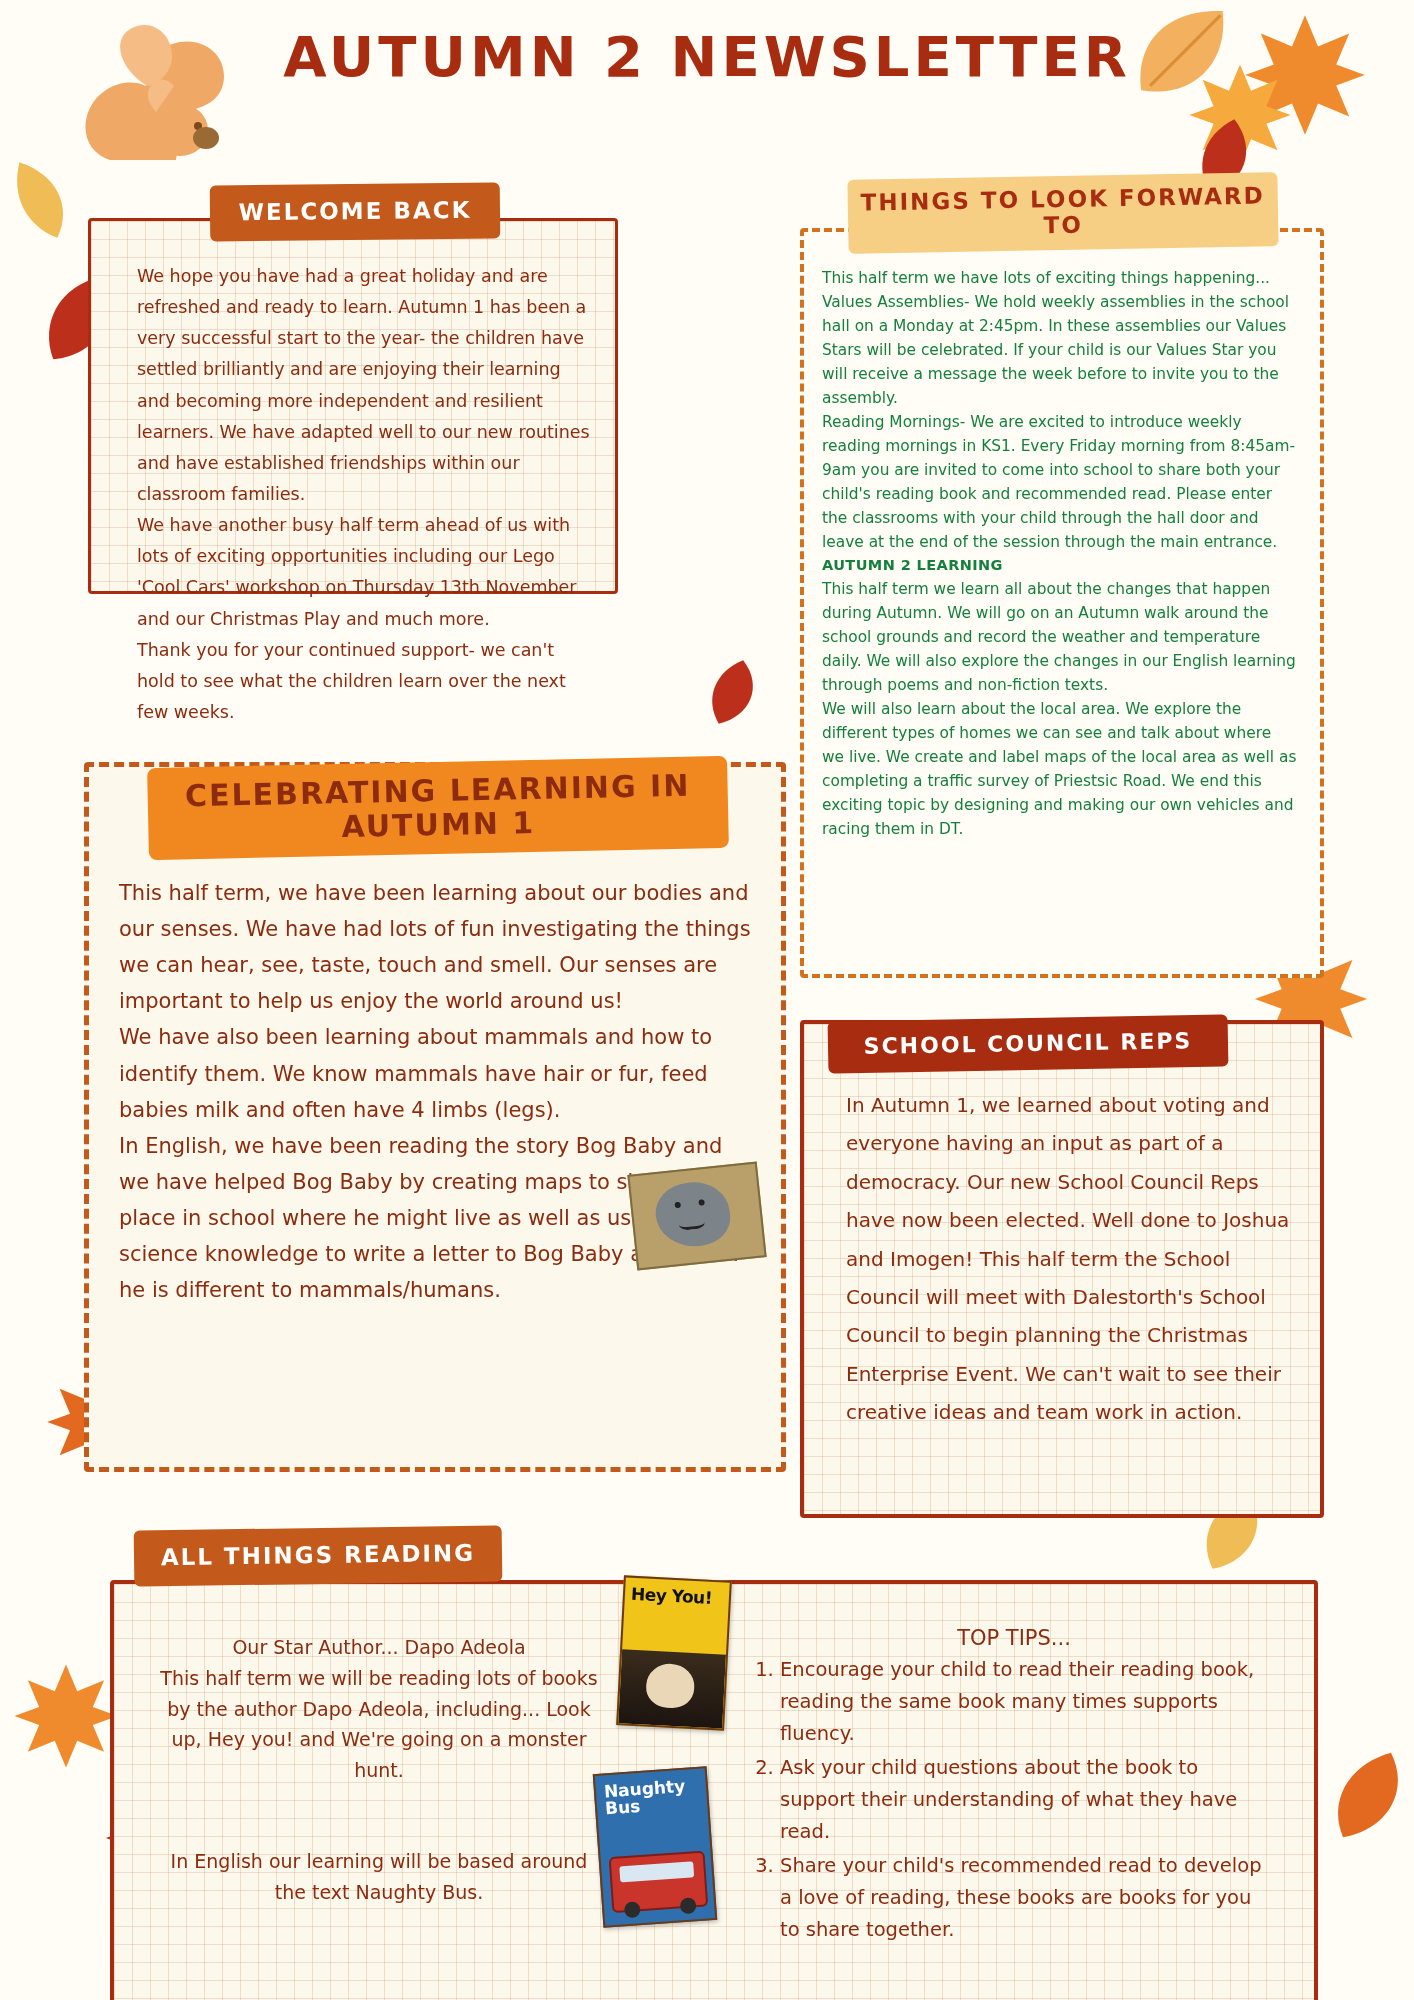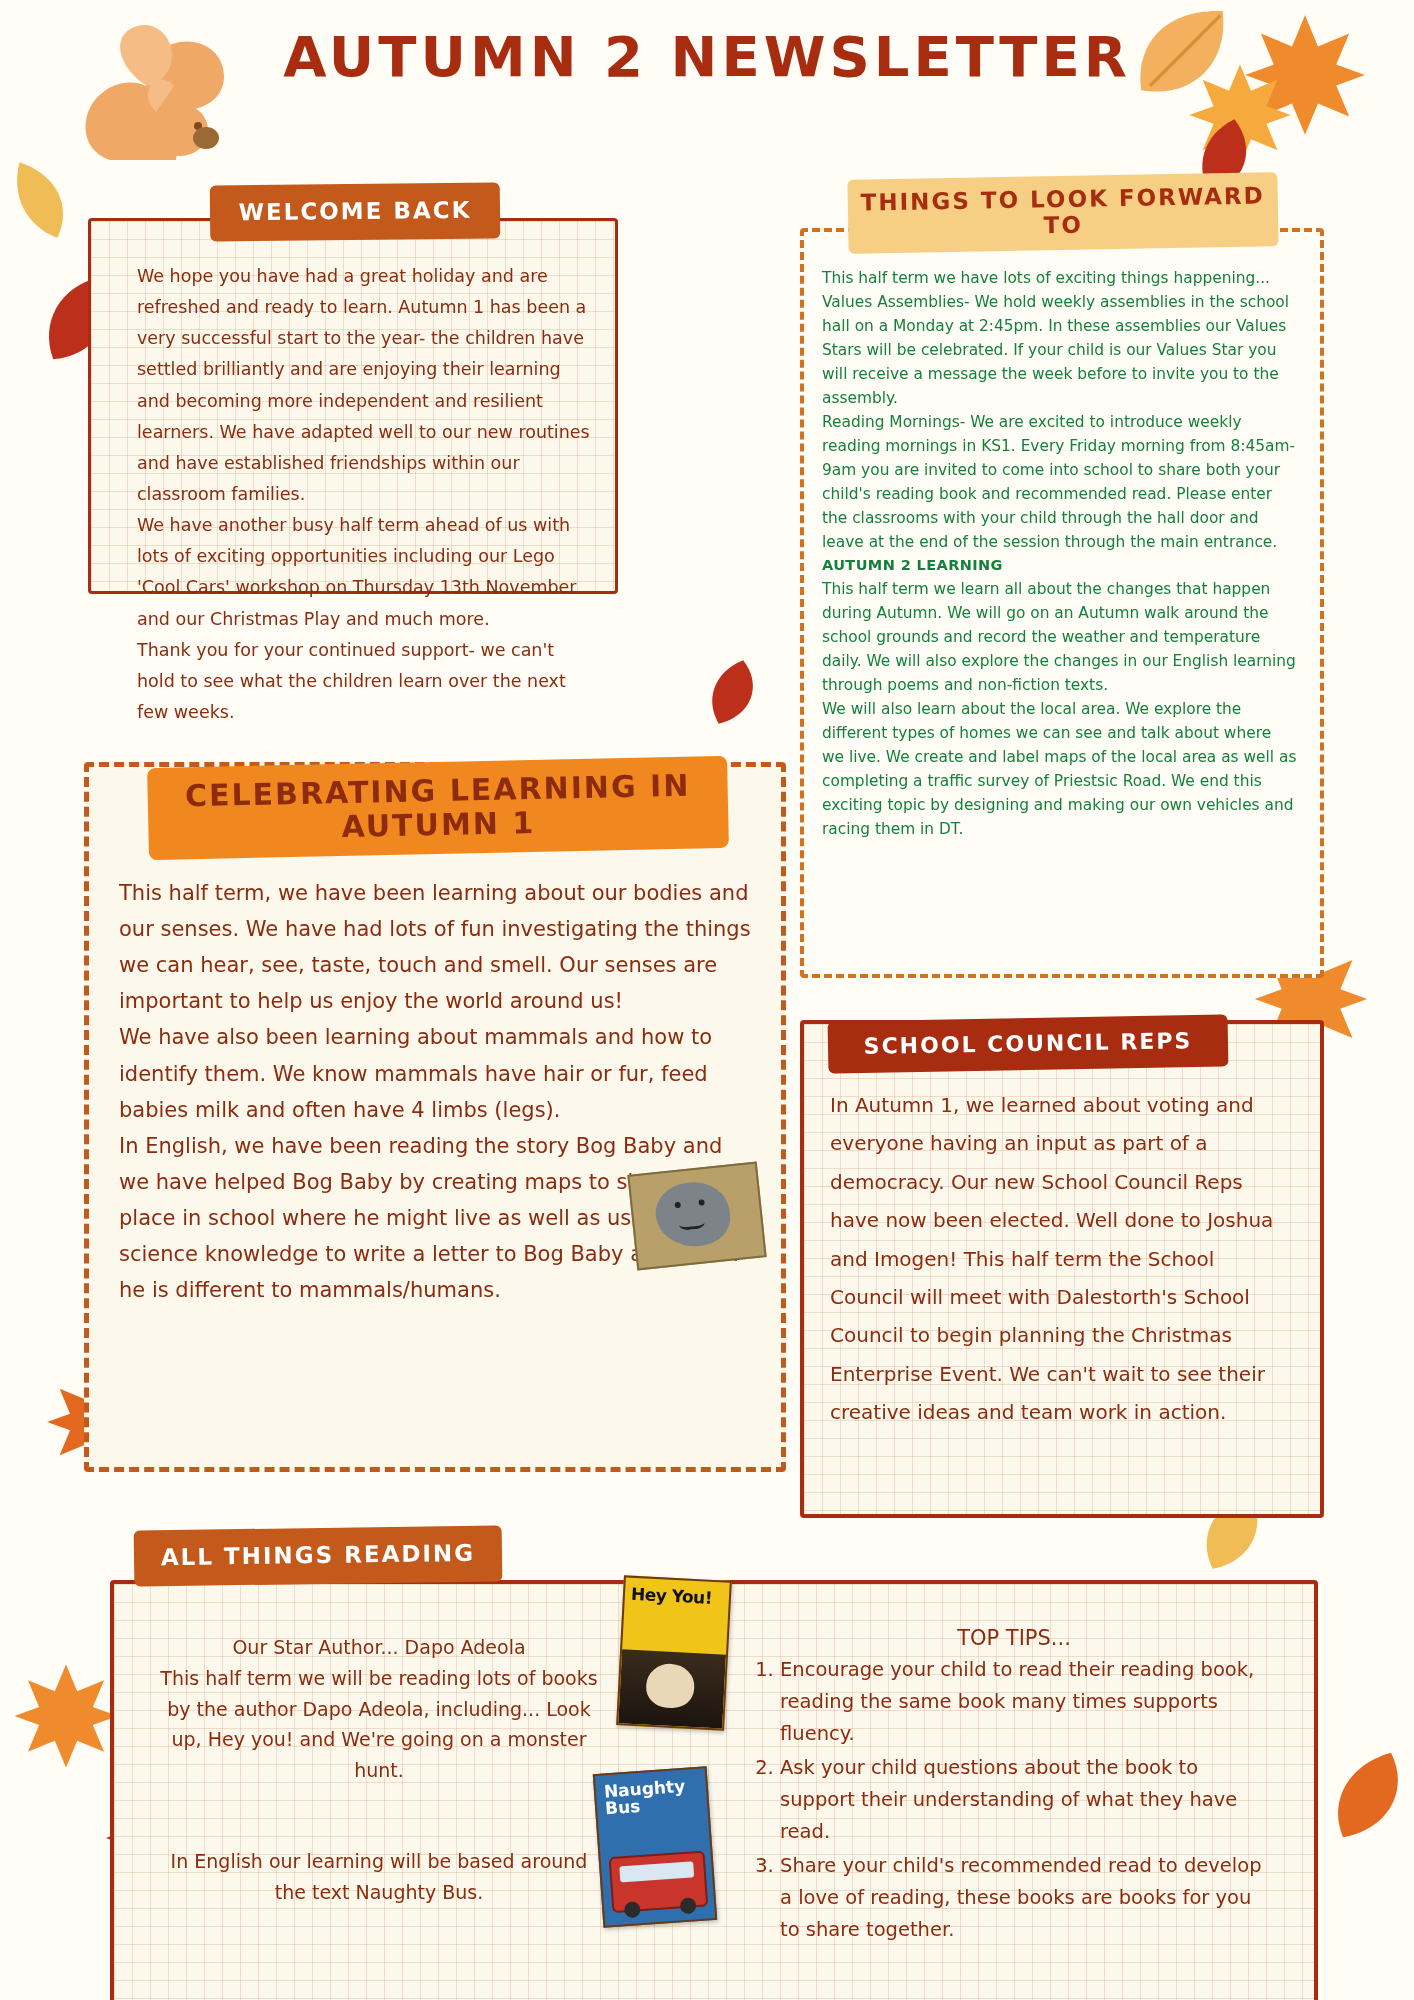--- a/index.html
+++ b/index.html
@@ -174,21 +174,21 @@
     left: 828px;
     top: 1018px;
     width: 400px;
     height: 52px;
     background: #a82c10;
     border-radius: 6px;
     font-size: 22px;
     transform: rotate(-1deg);
   }
   #council-text {
-    padding: 62px 26px 10px 26px;
+    padding: 62px 26px 10px 42px;
     font-size: 20px;
     line-height: 1.92;
     color: #8c2b0e;
   }
   #council-text p { margin: 0; }
 
   
   #reading-panel {
     left: 110px;
     top: 1580px;

